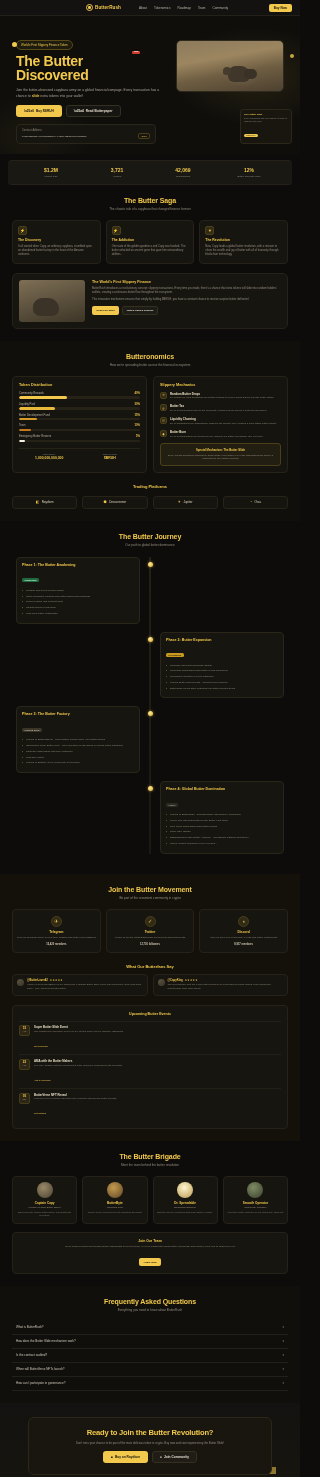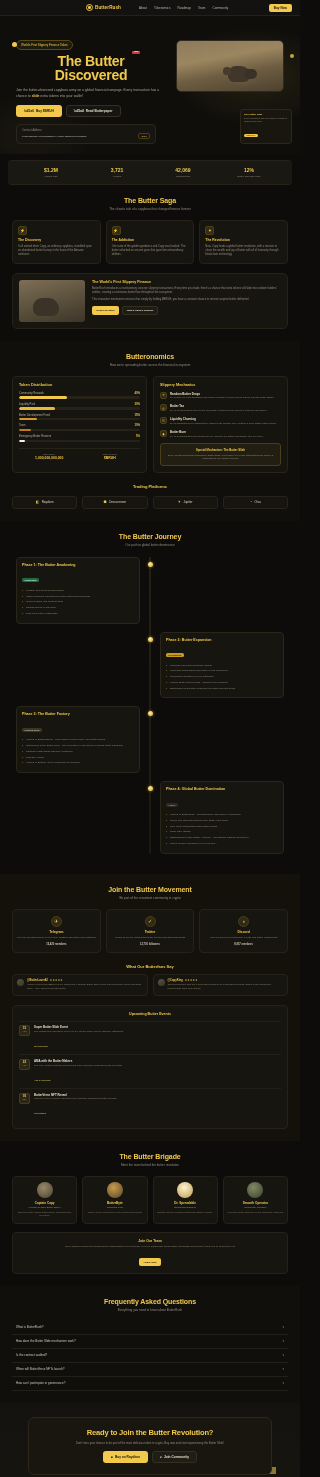--- a/index.html
+++ b/index.html
@@ -51,21 +51,21 @@
   .sq-y { position: absolute; background: #f2c94c; }
   .hero-row { display: flex; gap: 10px; }
   .hero-left { width: 150px; }
   .pill {
     display: inline-block; border: 1px solid #5a4a16; border-radius: 6px;
     background: rgba(242,201,76,.07); color: #f2c94c;
     font-size: 2.9px; padding: 1.6px 4px; margin-bottom: 4px;
   }
   .hero-h1 {
     font-size: 14px; line-height: 1.06; font-weight: bold; color: #f2c94c;
-    letter-spacing: -.3px; position: relative; text-align: center;
+    letter-spacing: -.3px; position: relative;
   }
   .hero-h1 .live-badge {
     position: absolute; right: 26px; top: -3px;
     background: #d03a2e; color: #fff; font-size: 2.4px;
     padding: .5px 2px; border-radius: 1px; font-weight: bold;
   }
   .hero-sub { font-size: 3.4px; line-height: 1.55; color: #a9a295; margin-top: 5px; }
   .hero-sub b { color: #f2c94c; }
   .hero-btns { display: flex; gap: 4px; margin-top: 6px; }
   .btn {

